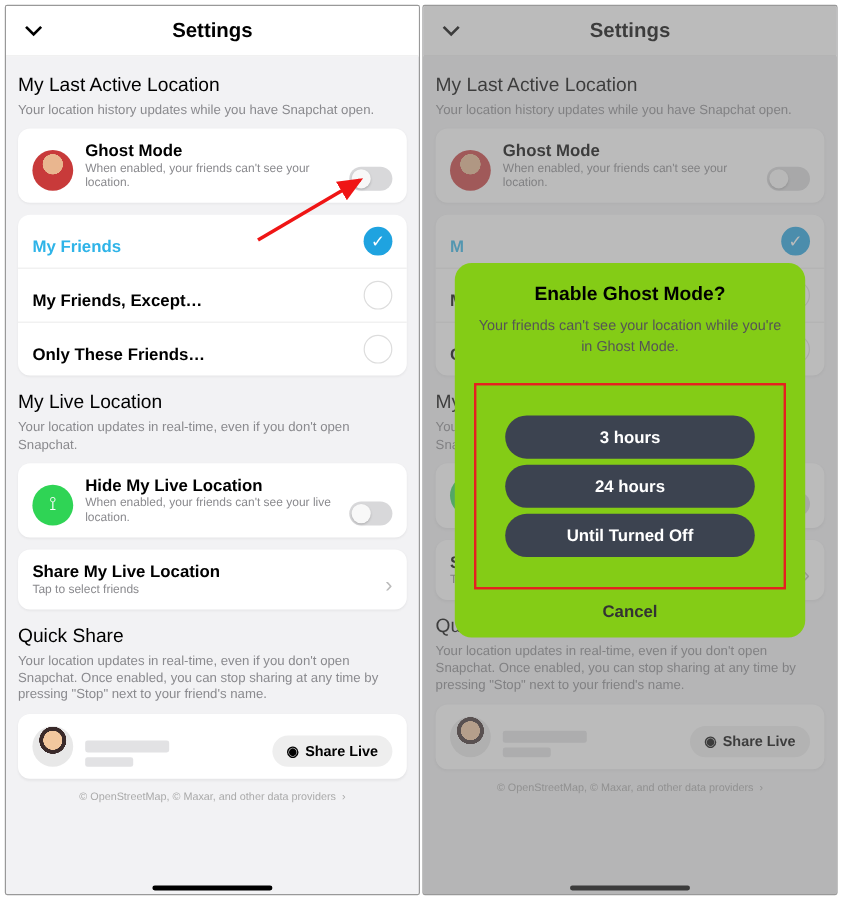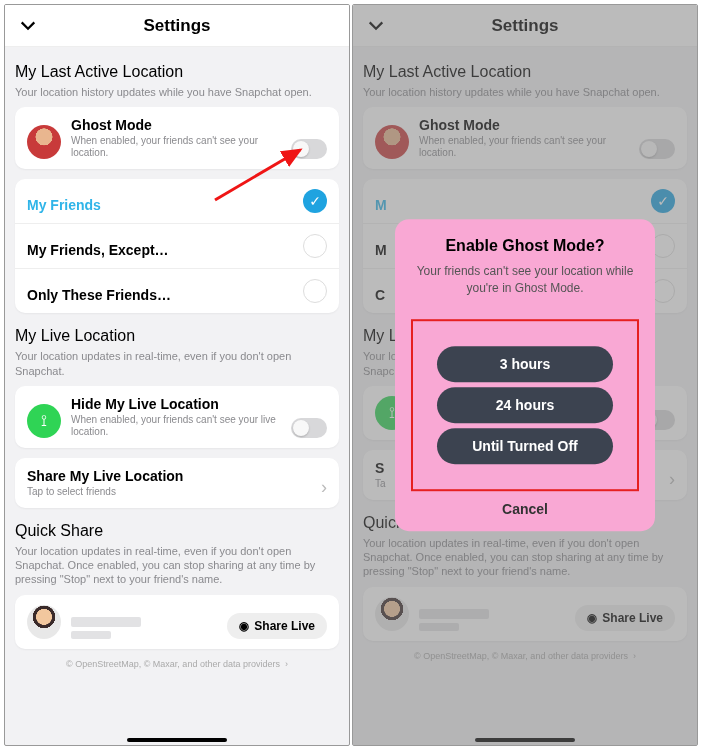--- a/index.html
+++ b/index.html
@@ -25,21 +25,21 @@
 .toggle{width:36px;height:20px;background:#d8d8da;border-radius:10px;position:relative}
 .toggle::after{content:"";position:absolute;width:16px;height:16px;background:#f8f8f8;border-radius:50%;top:2px;left:2px;box-shadow:0 1px 2px rgba(0,0,0,.2)}
 .radio{width:24px;height:24px;border:1px solid #ddd;border-radius:50%}
 .check{width:24px;height:24px;background:#1fa3e0;border-radius:50%;display:flex;align-items:center;justify-content:center;color:#fff;font-size:14px}
 .caret{color:#bbb;font-size:18px}
 .pill{background:#eee;border-radius:14px;padding:6px 12px;font-size:12px;font-weight:700;display:flex;align-items:center;gap:5px}
 .redact{background:#e2e2e4;height:10px;border-radius:2px}
 .foot{text-align:center;font-size:9px;color:#aaa;padding:10px 0}
 .arrow{position:absolute;pointer-events:none}
 .dim{position:absolute;inset:0;background:rgba(120,120,120,.5);z-index:5}
-.modal{position:absolute;left:50%;top:50%;transform:translate(-50%,-50%);width:260px;background:#f9a8d4;border-radius:14px;padding:18px 16px 12px;z-index:6;text-align:center}
+.modal{position:absolute;left:50%;top:50%;transform:translate(-50%,-50%);width:292px;background:#84cc16;border-radius:14px;padding:18px 16px 12px;z-index:6;text-align:center}
 .mtitle{font-size:16px;font-weight:700;margin-bottom:8px}
 .mbody{font-size:12px;color:#555;line-height:1.4;margin-bottom:22px}
 .redbox{border:2px solid #e62020;padding:20px}
 .pillbtn{background:#3c4350;color:#fff;border-radius:20px;padding:10px;font-size:14px;font-weight:600;margin:5px 4px}
 .cancel{font-size:14px;font-weight:700;color:#333;padding:10px 0 2px}
 .homei{position:absolute;bottom:3px;left:50%;transform:translateX(-50%);width:100px;height:4px;background:#000;border-radius:2px}
 </style>
 </head>
 <body>
 

